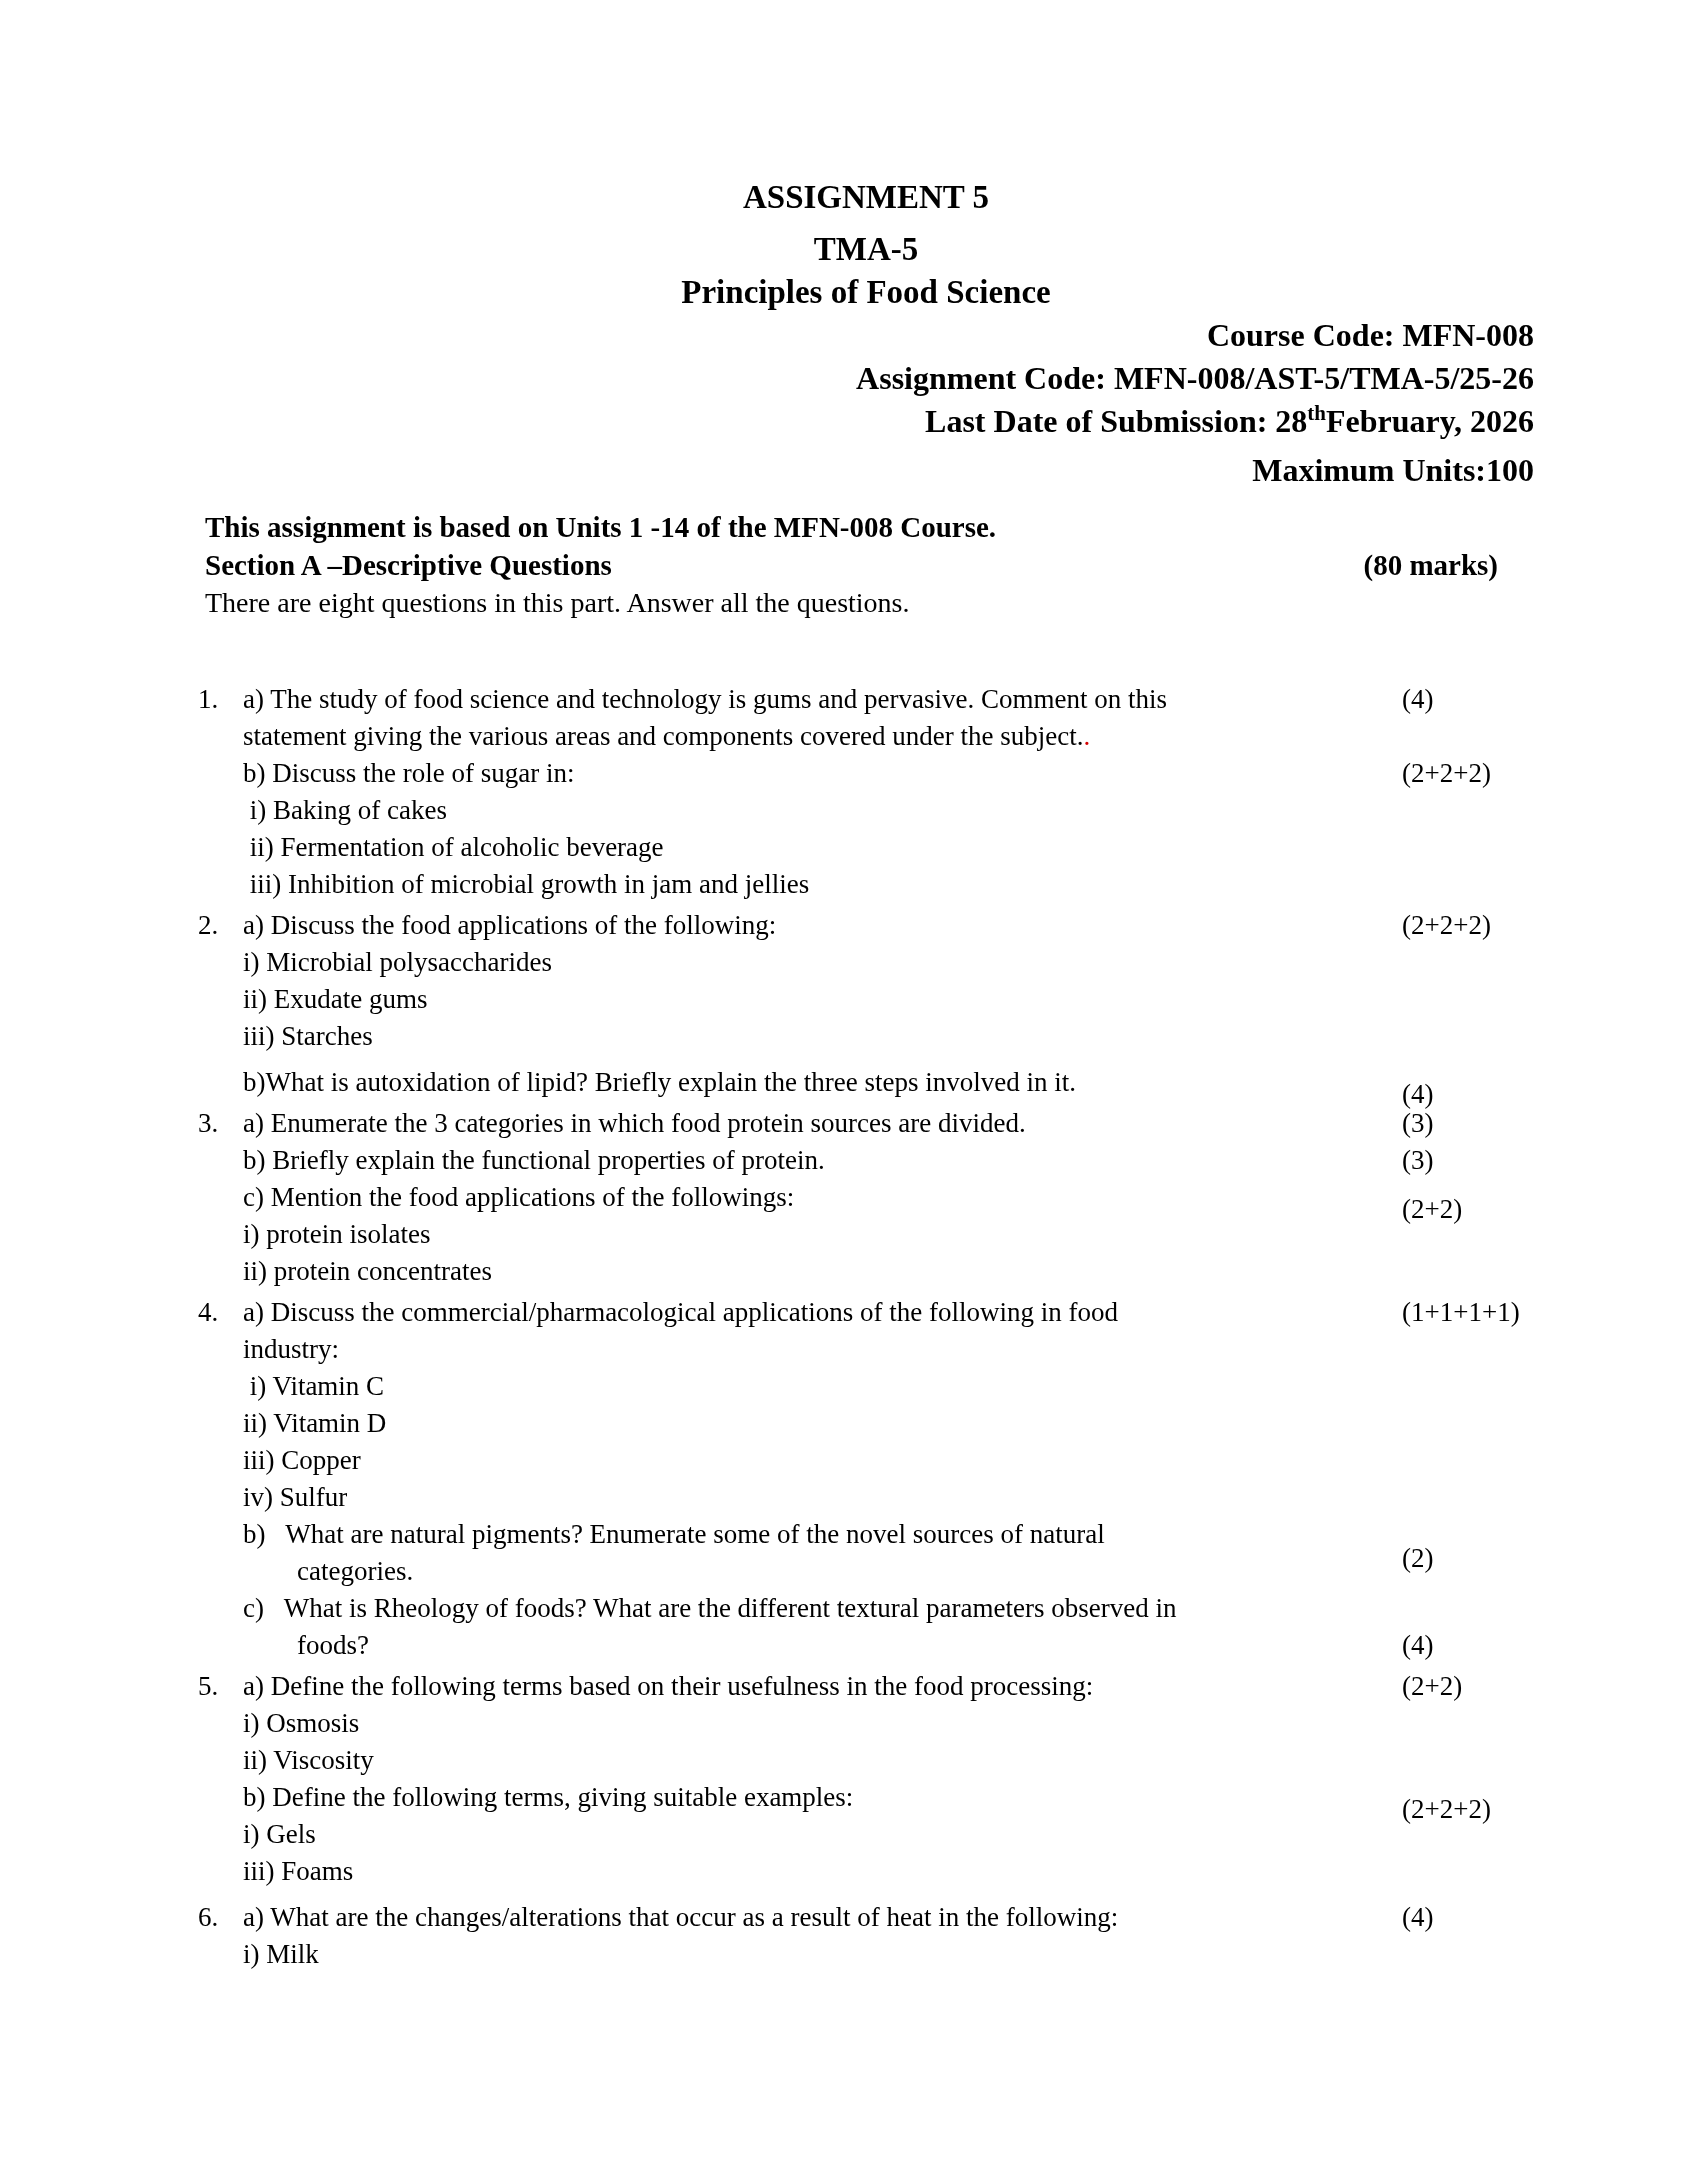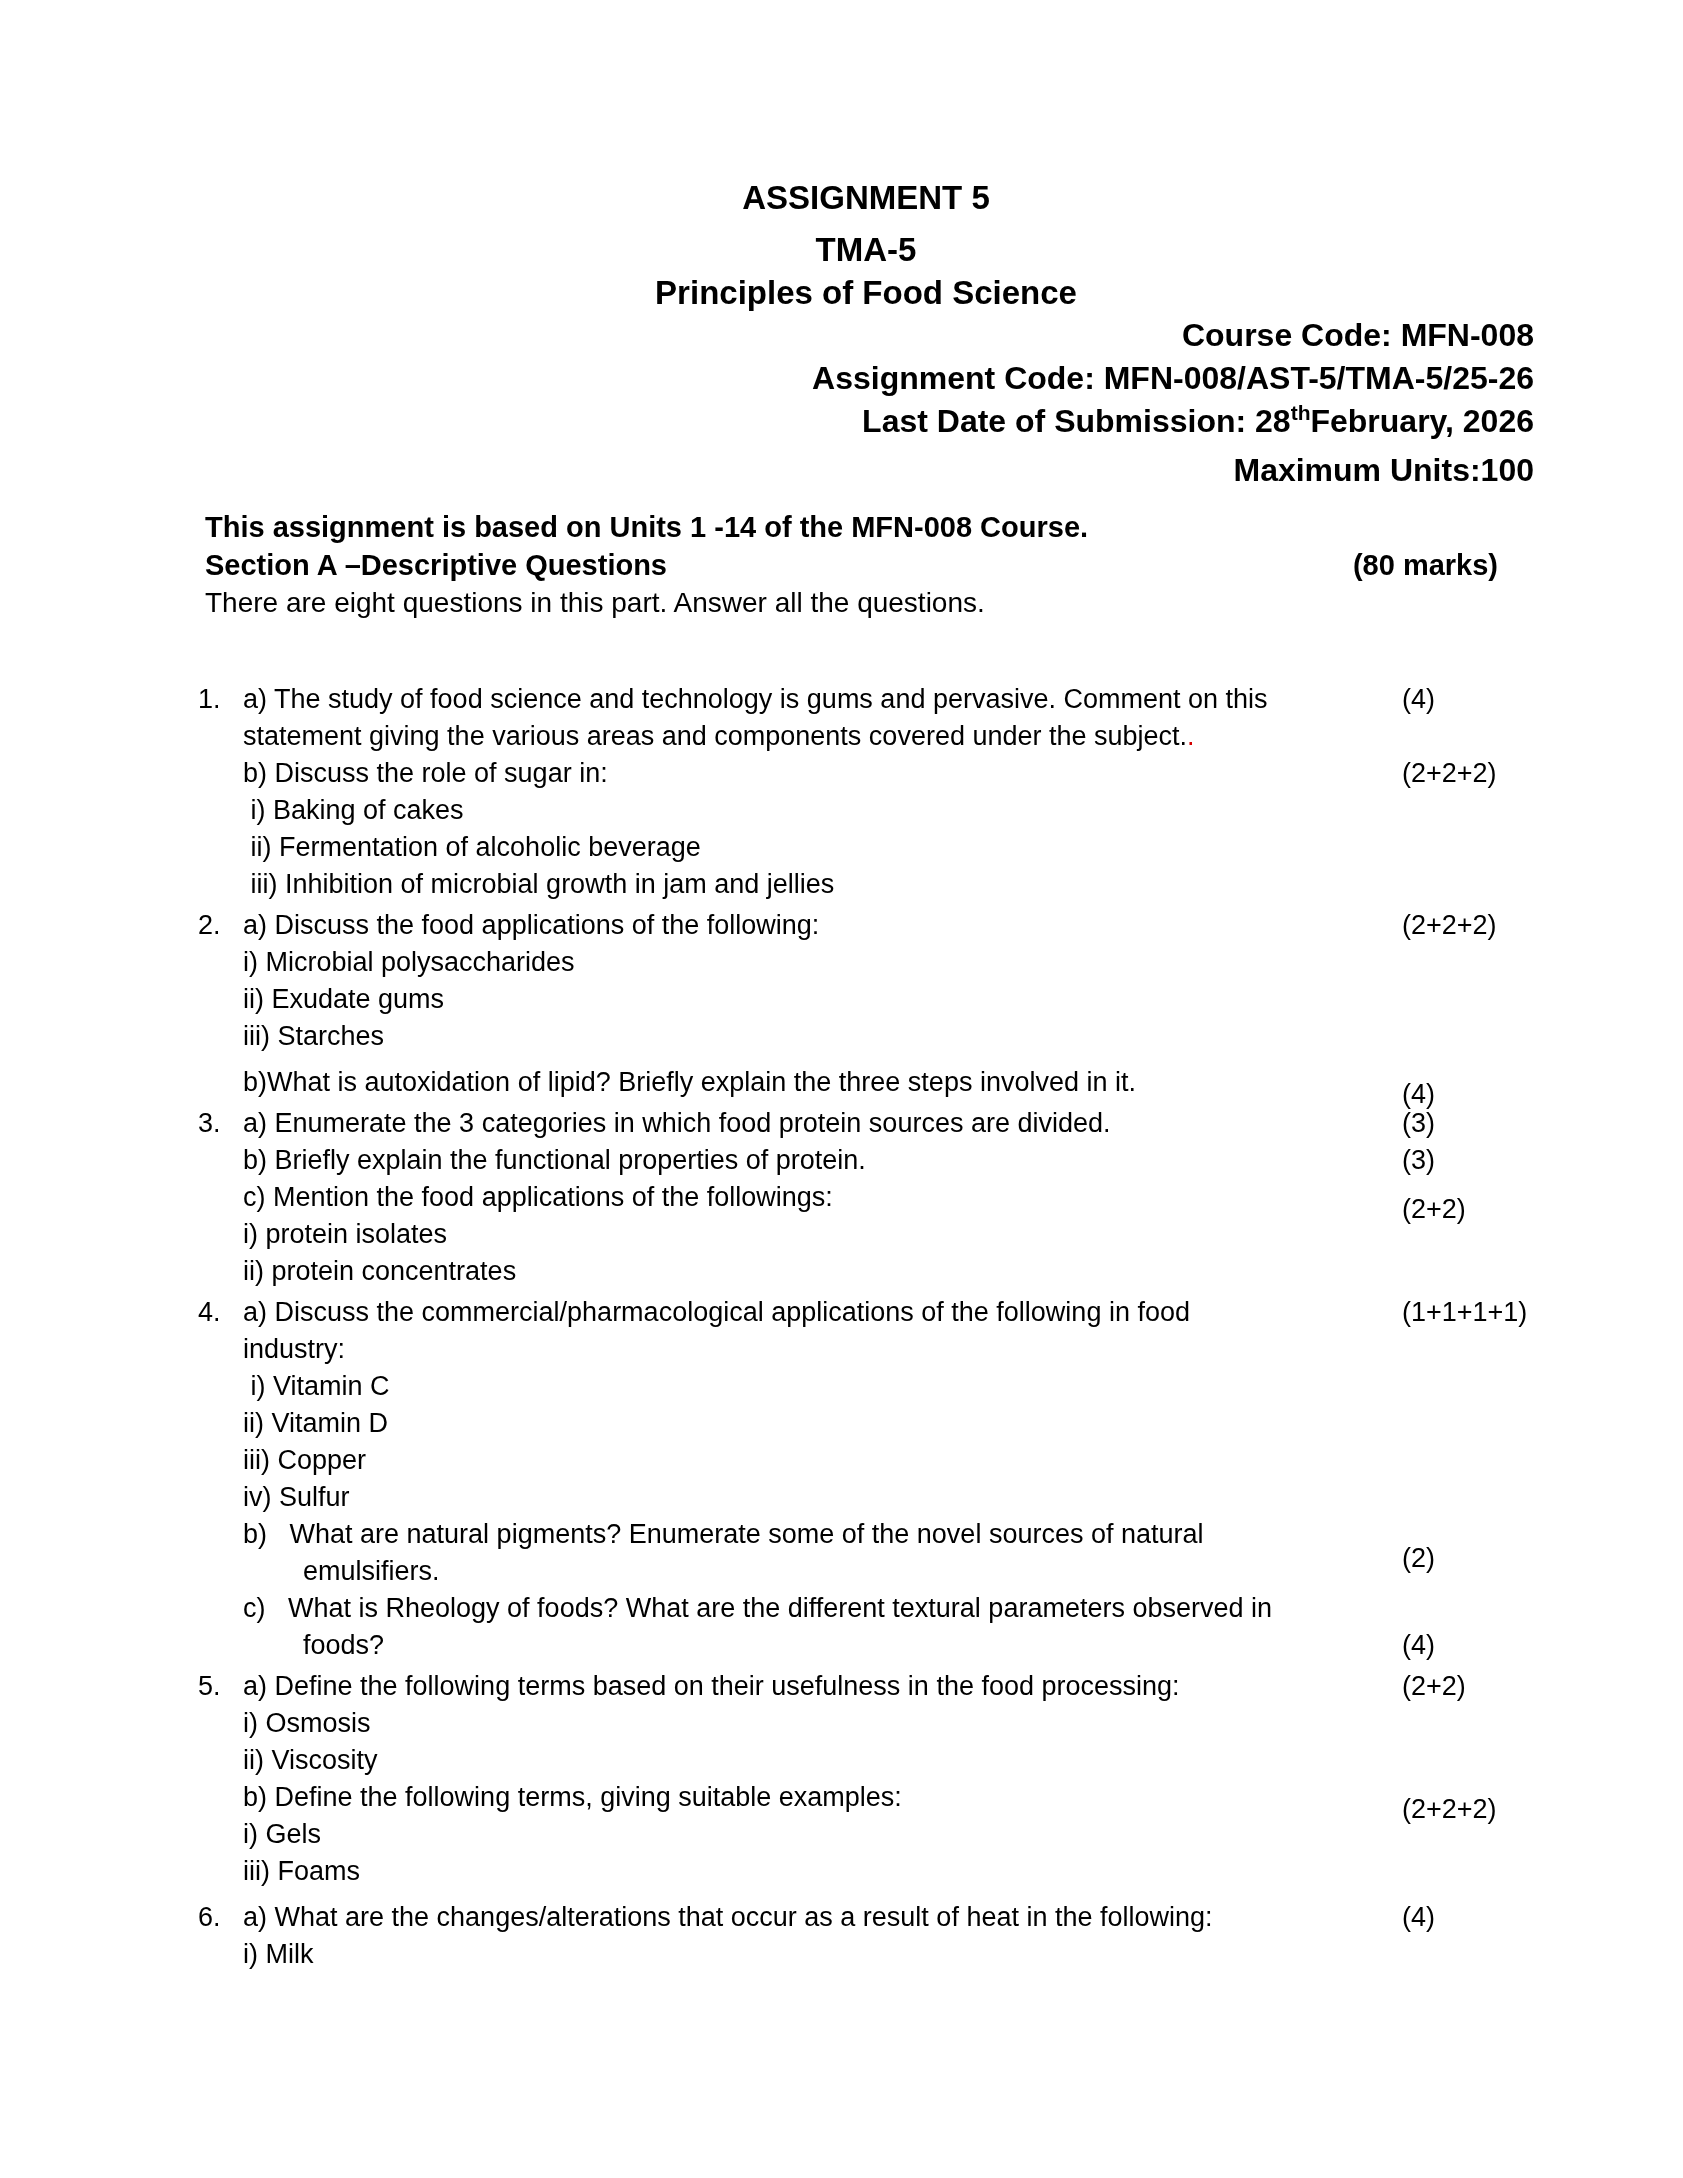--- a/index.html
+++ b/index.html
@@ -3,21 +3,21 @@
 <meta charset="utf-8">
 <style>
   html, body { margin: 0; padding: 0; background: #e8e8e8; }
   .page {
     position: relative;
     width: 1683px;
     height: 2178px;
     margin: 0 auto;
     background: #ffffff;
     color: #000000;
-    font-family: Liberation Sans, sans-serif;
+    font-family: Liberation Serif, serif;
     box-sizing: border-box;
     padding: 176px 149px 0 198px;
     overflow: hidden;
   }
   
   .doc-title {
     text-align: center;
     font-weight: bold;
     font-size: 33px;
     line-height: 43px;
@@ -191,21 +191,21 @@
           <span class="qtext">iv) Sulfur</span>
           <span class="qmarks"></span>
         </div>
         <div class="qline">
           <span class="qnum"></span>
           <span class="qtext">b)   What are natural pigments? Enumerate some of the novel sources of natural</span>
           <span class="qmarks"></span>
         </div>
         <div class="qline">
           <span class="qnum"></span>
-          <span class="qtext">        emulsifiers.</span>
+          <span class="qtext">        categories.</span>
           <span class="qmarks high">(2)</span>
         </div>
         <div class="qline">
           <span class="qnum"></span>
           <span class="qtext">c)   What is Rheology of foods? What are the different textural parameters observed in</span>
           <span class="qmarks"></span>
         </div>
         <div class="qline">
           <span class="qnum"></span>
           <span class="qtext">        foods?</span>

